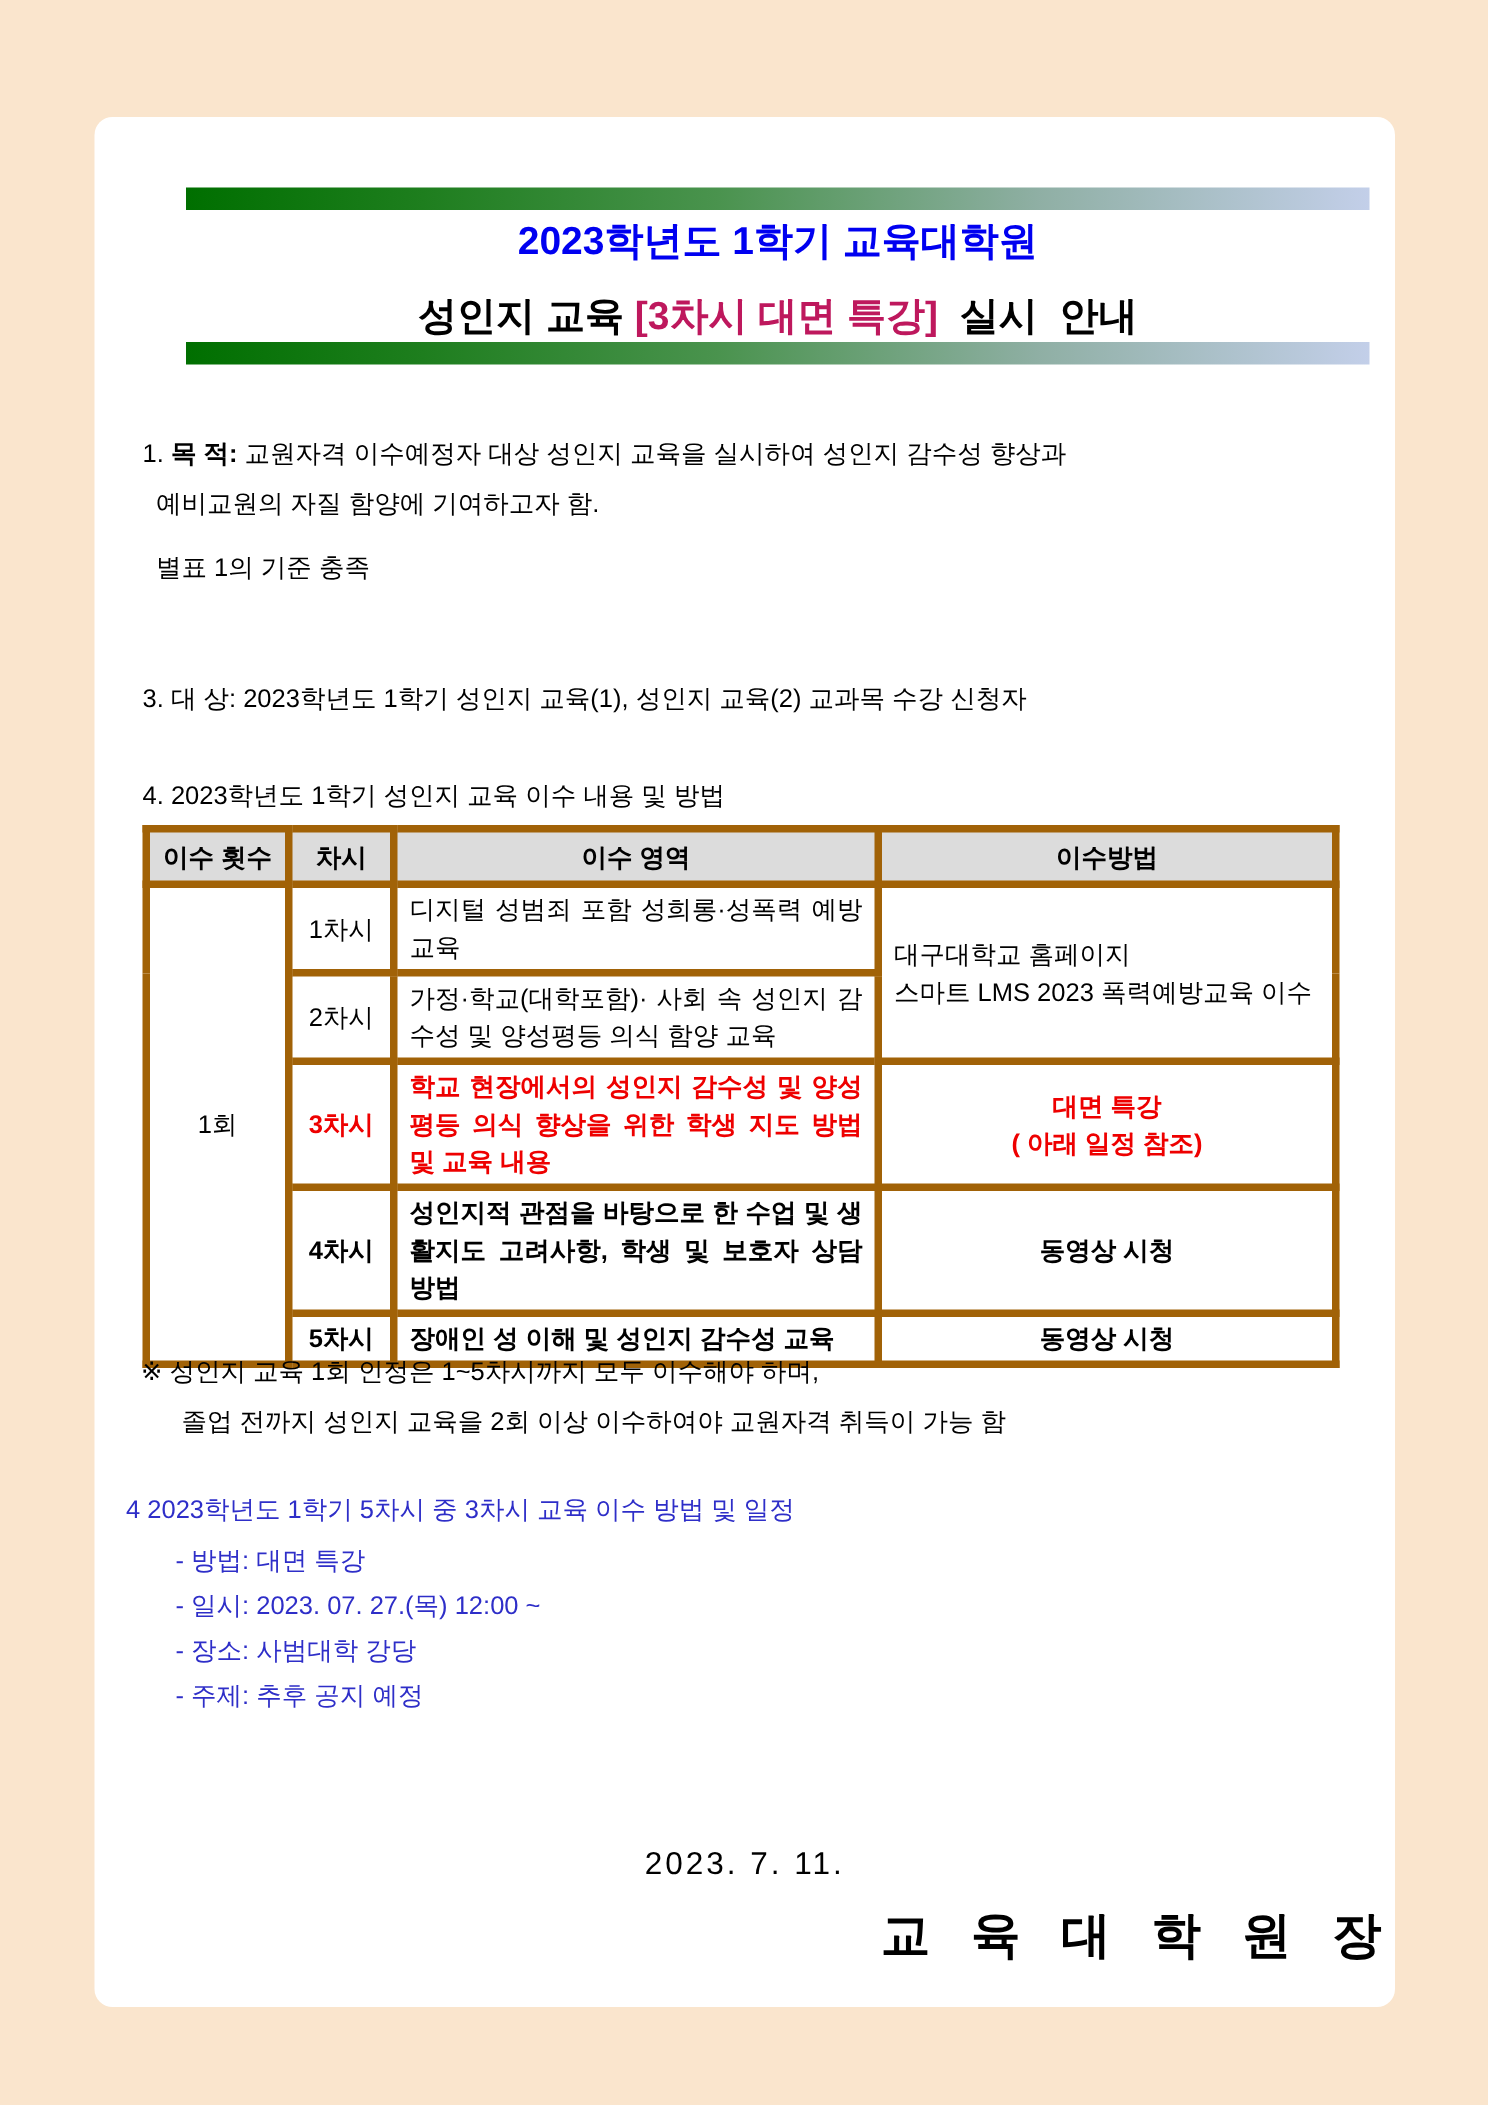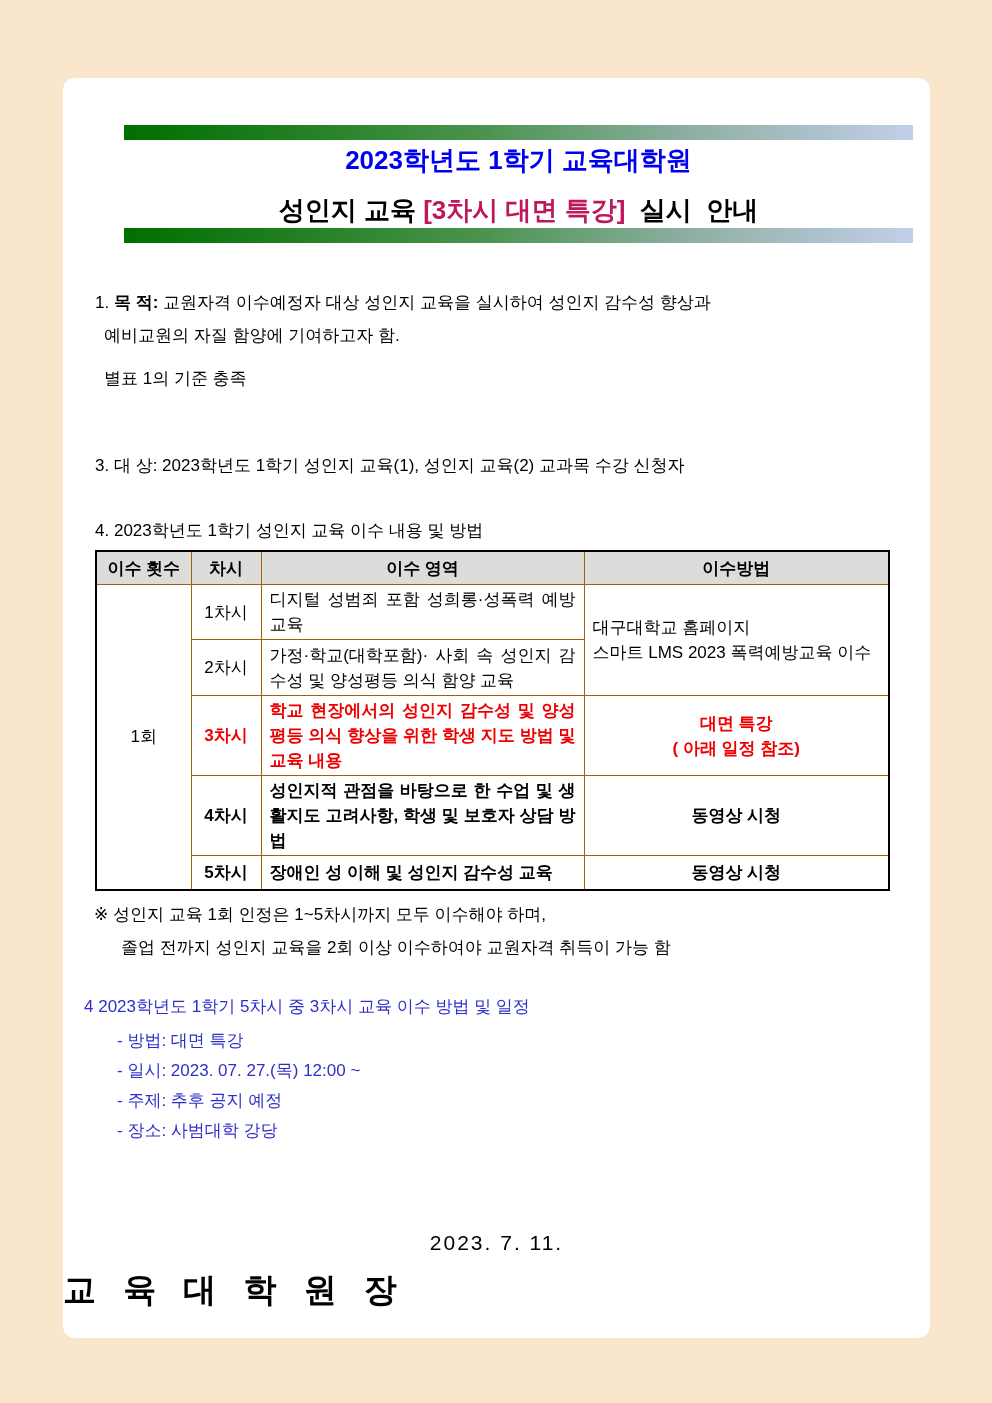--- a/index.html
+++ b/index.html
@@ -36,21 +36,21 @@
   #sec1{top:208px;}
   #sec2{top:284px;}
   #sec3{top:371px;}
   #sec4{top:436px;}
   .edu-table{
     position:absolute;left:32px;top:472px;width:793px;
     border-collapse:collapse;table-layout:fixed;
     font-size:17px;border:2px solid #000;
   }
   .edu-table th,.edu-table td{
-    border:1px solid #a16207;vertical-align:middle;
+    border:5px solid #a16207;vertical-align:middle;
     padding:2px 8px;line-height:25px;
   }
   .edu-table th{
     background:#DCDCDC;font-weight:bold;text-align:center;
     height:28px;padding:2px 4px;
   }
   .c{text-align:center;}
   .area{text-align:justify;word-break:break-all;}
   .red{color:#EE0000;font-weight:bold;}
   .method{padding-left:10px;line-height:26px;}
@@ -63,21 +63,21 @@
     position:absolute;left:21px;top:912px;width:800px;
     color:#2E2EC8;font-size:17px;line-height:30px;
   }
   .schedule .item{padding-left:33px;}
   .schedule .head{line-height:33px;margin-bottom:3px;}
   .doc-date{
     position:absolute;left:0;top:1152px;width:867px;text-align:center;
     font-size:21px;line-height:26px;letter-spacing:2px;
   }
   .signer{
-    position:absolute;left:0;top:1190px;width:867px;text-align:left;
+    position:absolute;left:0;top:1190px;width:867px;text-align:right;
     font-size:33px;line-height:44px;font-weight:bold;letter-spacing:9px;
   }
 </style>
 </head>
 <body>
 
 <div class="page">
 
   <div class="bar top"></div>
 
@@ -154,21 +154,21 @@
 
   <div class="note">
     <div>※ 성인지 교육 1회 인정은 1~5차시까지 모두 이수해야 하며,</div>
     <div class="cont">졸업 전까지 성인지 교육을 2회 이상 이수하여야 교원자격 취득이 가능 함</div>
   </div>
 
   <div class="schedule">
     <div class="head">4 2023학년도 1학기 5차시 중 3차시 교육 이수 방법 및 일정</div>
     <div class="item">- 방법: 대면 특강</div>
     <div class="item">- 일시: 2023. 07. 27.(목) 12:00 ~</div>
+    <div class="item">- 장소: 사범대학 강당</div>
     <div class="item">- 주제: 추후 공지 예정</div>
-    <div class="item">- 장소: 사범대학 강당</div>
   </div>
 
   <div class="doc-date">2023. 7. 11.</div>
 
   <div class="signer">교 육 대 학 원 장</div>
 
 </div>
 
 </body></html>

